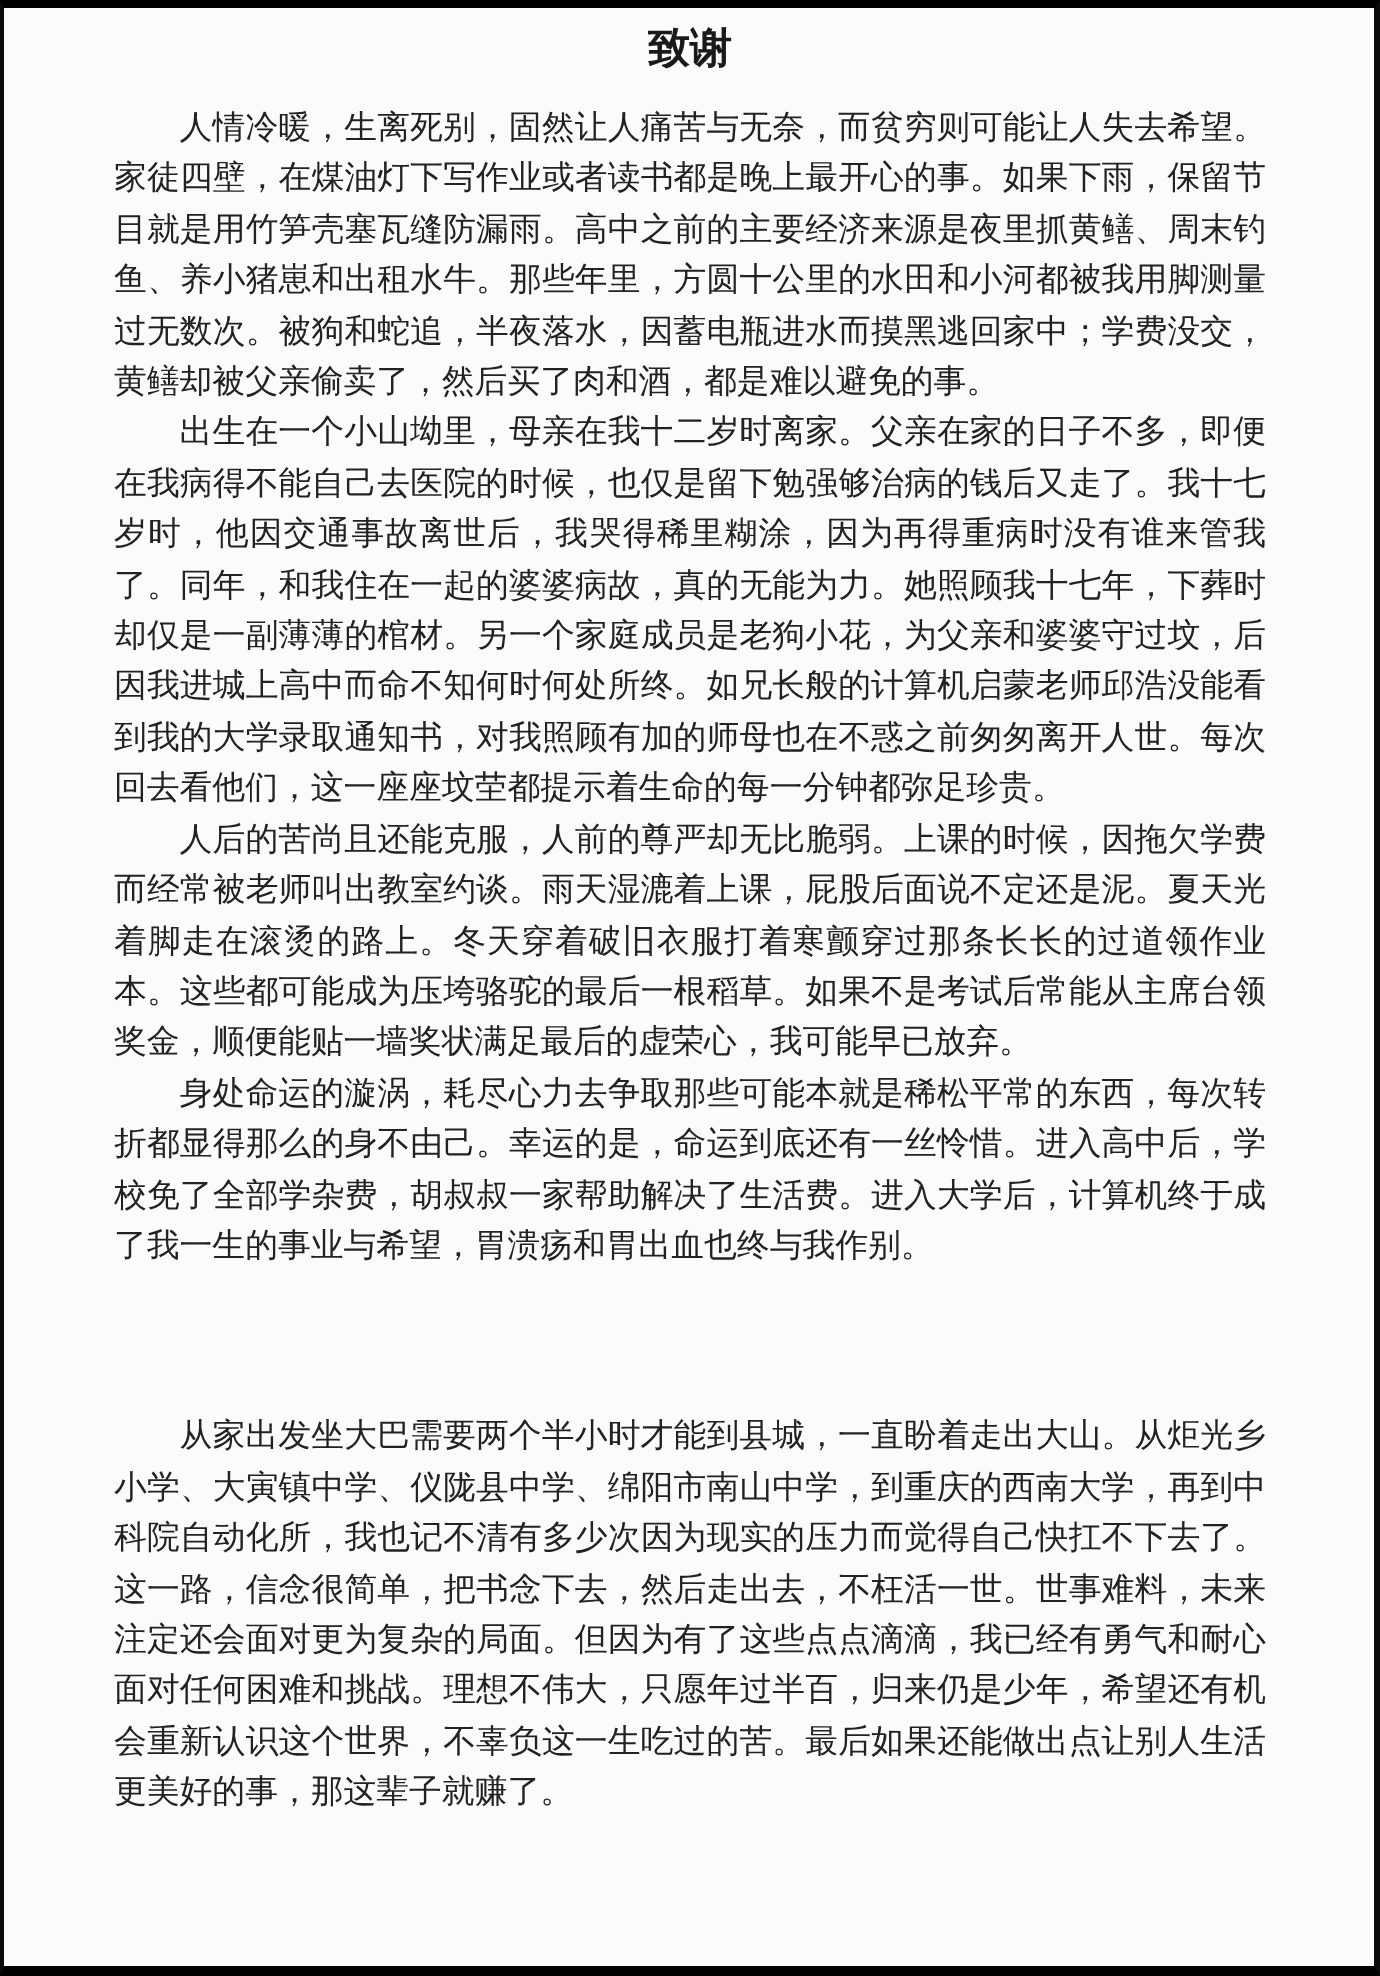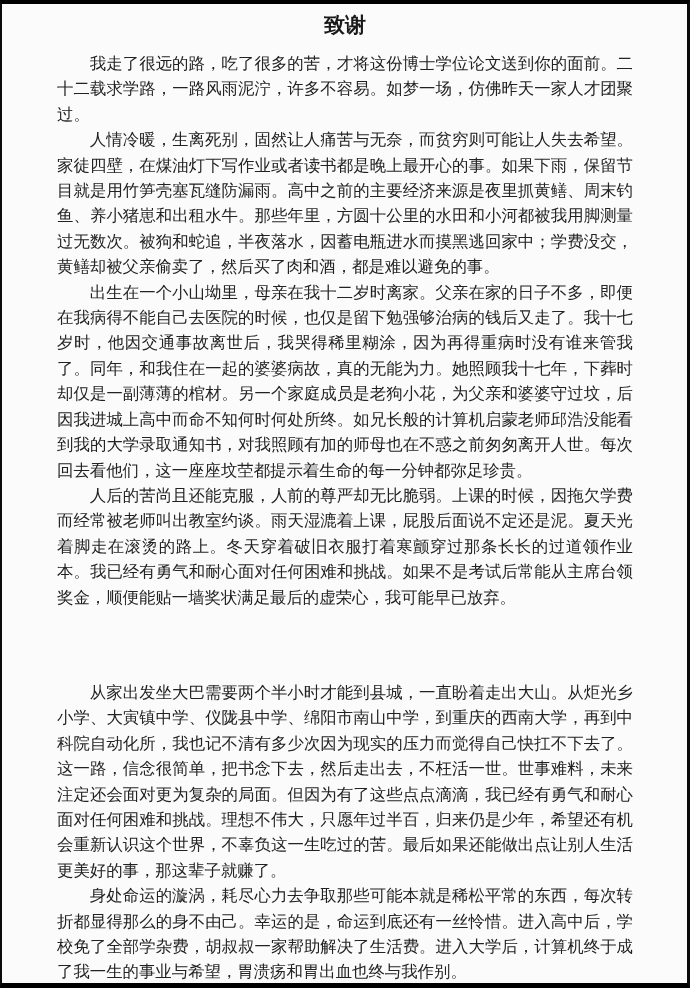--- a/index.html
+++ b/index.html
@@ -42,24 +42,23 @@
   .gap-before {
     margin-top: 70px;
   }
 </style>
 </head>
 <body>
 
 <div class="frame">
   <h1 class="doc-title">致谢</h1>
 
-  <p class="para">我走了很远的路，吃了很多的苦，才将这份博士学位论文送到你的面前。二十二载求学路，一路风雨泥泞，许多不容易。如梦一场，仿佛昨天一家人才团聚过。</p>
 
   <p class="para">人情冷暖，生离死别，固然让人痛苦与无奈，而贫穷则可能让人失去希望。家徒四壁，在煤油灯下写作业或者读书都是晚上最开心的事。如果下雨，保留节目就是用竹笋壳塞瓦缝防漏雨。高中之前的主要经济来源是夜里抓黄鳝、周末钓鱼、养小猪崽和出租水牛。那些年里，方圆十公里的水田和小河都被我用脚测量过无数次。被狗和蛇追，半夜落水，因蓄电瓶进水而摸黑逃回家中；学费没交，黄鳝却被父亲偷卖了，然后买了肉和酒，都是难以避免的事。</p>
 
   <p class="para">出生在一个小山坳里，母亲在我十二岁时离家。父亲在家的日子不多，即便在我病得不能自己去医院的时候，也仅是留下勉强够治病的钱后又走了。我十七岁时，他因交通事故离世后，我哭得稀里糊涂，因为再得重病时没有谁来管我了。同年，和我住在一起的婆婆病故，真的无能为力。她照顾我十七年，下葬时却仅是一副薄薄的棺材。另一个家庭成员是老狗小花，为父亲和婆婆守过坟，后因我进城上高中而命不知何时何处所终。如兄长般的计算机启蒙老师邱浩没能看到我的大学录取通知书，对我照顾有加的师母也在不惑之前匆匆离开人世。每次回去看他们，这一座座坟茔都提示着生命的每一分钟都弥足珍贵。</p>
 
-  <p class="para">人后的苦尚且还能克服，人前的尊严却无比脆弱。上课的时候，因拖欠学费而经常被老师叫出教室约谈。雨天湿漉着上课，屁股后面说不定还是泥。夏天光着脚走在滚烫的路上。冬天穿着破旧衣服打着寒颤穿过那条长长的过道领作业本。我已经有勇气和耐心面对任何困难和挑战。如果不是考试后常能从主席台领奖金，顺便能贴一墙奖状满足最后的虚荣心，我可能早已放弃。</p>
+  <p class="para">人后的苦尚且还能克服，人前的尊严却无比脆弱。上课的时候，因拖欠学费而经常被老师叫出教室约谈。雨天湿漉着上课，屁股后面说不定还是泥。夏天光着脚走在滚烫的路上。冬天穿着破旧衣服打着寒颤穿过那条长长的过道领作业本。这些都可能成为压垮骆驼的最后一根稻草。如果不是考试后常能从主席台领奖金，顺便能贴一墙奖状满足最后的虚荣心，我可能早已放弃。</p>
+
+  <p class="para">身处命运的漩涡，耗尽心力去争取那些可能本就是稀松平常的东西，每次转折都显得那么的身不由己。幸运的是，命运到底还有一丝怜惜。进入高中后，学校免了全部学杂费，胡叔叔一家帮助解决了生活费。进入大学后，计算机终于成了我一生的事业与希望，胃溃疡和胃出血也终与我作别。</p>
 
   <p class="para gap-before">从家出发坐大巴需要两个半小时才能到县城，一直盼着走出大山。从炬光乡小学、大寅镇中学、仪陇县中学、绵阳市南山中学，到重庆的西南大学，再到中科院自动化所，我也记不清有多少次因为现实的压力而觉得自己快扛不下去了。这一路，信念很简单，把书念下去，然后走出去，不枉活一世。世事难料，未来注定还会面对更为复杂的局面。但因为有了这些点点滴滴，我已经有勇气和耐心面对任何困难和挑战。理想不伟大，只愿年过半百，归来仍是少年，希望还有机会重新认识这个世界，不辜负这一生吃过的苦。最后如果还能做出点让别人生活更美好的事，那这辈子就赚了。</p>
-
-  <p class="para">身处命运的漩涡，耗尽心力去争取那些可能本就是稀松平常的东西，每次转折都显得那么的身不由己。幸运的是，命运到底还有一丝怜惜。进入高中后，学校免了全部学杂费，胡叔叔一家帮助解决了生活费。进入大学后，计算机终于成了我一生的事业与希望，胃溃疡和胃出血也终与我作别。</p>
 </div>
 
 </body></html>

